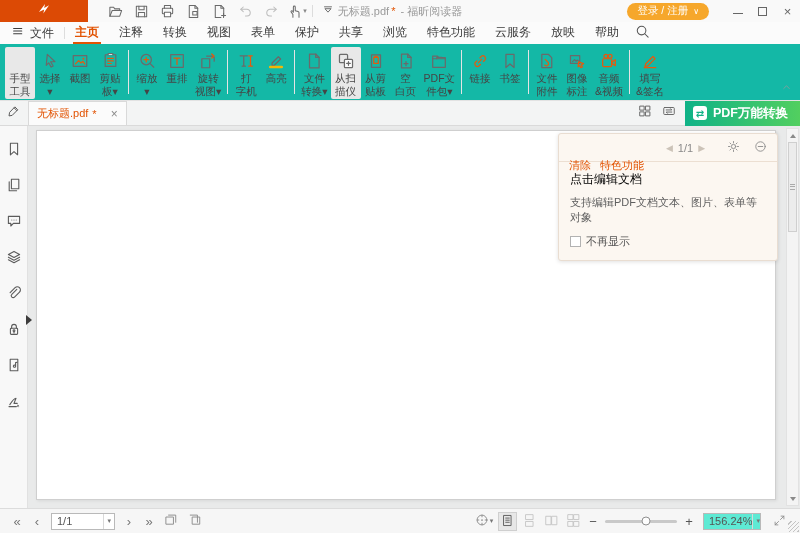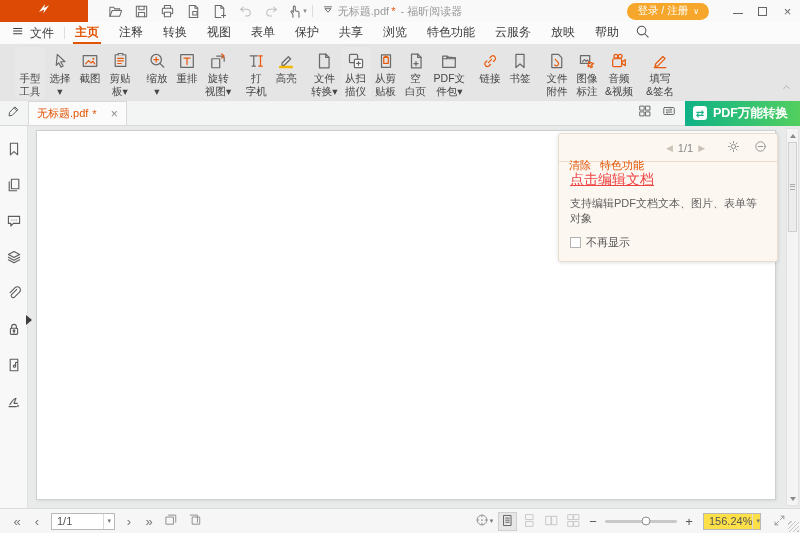--- a/index.html
+++ b/index.html
@@ -28,22 +28,22 @@
   
   .menubar{ height:22px; background:#fbfbfb; display:flex; align-items:center; font-size:12px; color:#3c3c3c; }
   .menu-file{ display:flex; align-items:center; gap:5px; padding:0 10px 0 12px; height:22px; }
   .menu-div{ width:1px; height:12px; background:#ddd; }
   .menu-item{ padding:0 10px; height:22px; line-height:21px; position:relative; white-space:nowrap; }
   .menu-item.active{ color:#e25303; font-weight:bold; }
   .menu-item.active::after{ content:""; position:absolute; left:8px; right:8px; bottom:0; height:2px; background:#e25303; }
   .menu-search{ display:flex; align-items:center; padding:0 6px; color:#555; }
 
   
-  .ribbon{ height:57px; background:#e5e5e5; border-bottom:1px solid #e2e2e2; display:flex;
-    align-items:flex-start; padding:3px 4px 0 15px; position:relative; }
+  .ribbon{ height:57px; background:#14b8a6; border-bottom:1px solid #e2e2e2; display:flex;
+    align-items:flex-start; padding:3px 4px 0 5px; position:relative; }
   .ribbon-sep{ width:1px; background:#e4e4e4; height:44px; margin:3px 3px 0; }
   .rgroup{ display:flex; align-items:flex-start; }
   .rbtn{ display:flex; flex-direction:column; align-items:center; padding:3px 3px 2px; border-radius:2px; min-width:30px; }
   .rbtn.selected{ background:#e8e8e8; }
   .ricon{ height:21px; display:flex; align-items:center; justify-content:center; color:#6a6a6a; }
   .rlabel{ font-size:10.5px; color:#454545; line-height:12.5px; text-align:center; white-space:nowrap; margin-top:1px; }
   .ribbon-collapse{ position:absolute; right:8px; bottom:3px; color:#9a9a9a; }
 
   
   .tabbar{ height:25px; background:#f3f4f4; border-bottom:1px solid #dadada; display:flex; align-items:stretch; }
@@ -82,21 +82,21 @@
 
   
   .popup{ position:absolute; top:7px; right:22px; width:220px; background:#fcf7f1; border:1px solid #e9ddd1;
     border-radius:3px; box-shadow:0 1px 4px rgba(0,0,0,.12); font-size:11px; }
   .popup-header{ height:28px; display:flex; align-items:center; padding:0 10px; border-bottom:1px solid #ecdfd2; gap:9px; }
   .plink{ color:#e25303;margin-top:35px; }
   .pager{ margin-left:auto; display:flex; align-items:center; gap:5px; color:#8a8a8a; }
   .pg-ar{ color:#ccc3b8; font-size:9px; }
   .ph-icons{ margin-left:auto; display:flex; align-items:center; gap:14px; color:#8a8a8a; }
   .popup-body{ padding:9px 11px 11px; }
-  .plink-main{ color:#ef4444; text-decoration:underline; font-size:14px; }
+  .plink-main{ color:#000000; font-size:12px; }
   .pdesc{ color:#5f5f5f; margin-top:7px; }
   .pchk{ margin-top:9px; display:flex; align-items:center; gap:5px; color:#555; }
   .chk-box{ width:11px; height:11px; background:#fff; border:1px solid #b2b2b2; }
 
   
   .statusbar{ height:25px; background:#f6f6f6; border-top:1px solid #dcdcdc; display:flex; align-items:center;
     padding:0 10px 0 8px; font-size:11px; color:#555; position:relative; gap:2px; }
   .sb-nav{ width:18px; text-align:center; font-size:13px; color:#777; }
   .page-box{ width:64px; height:17px; background:#fff; border:1px solid #b9b9b9; display:flex; align-items:center;
     padding-left:5px; margin:0 3px; }
@@ -105,21 +105,21 @@
   .sb-ic{ width:22px; display:flex; align-items:center; justify-content:center; color:#8f8f8f; }
   .sb-right{ margin-left:auto; display:flex; align-items:center; gap:3px; }
   .sb-view{ width:19px; height:19px; display:flex; align-items:center; justify-content:center; color:#555; }
   .sb-view.active{ background:#e7e7e7; border:1px solid #cfcfcf; }
   .sb-view.dis{ color:#c4c4c4; }
   .zoomcaret{ font-size:7px; color:#777; margin-left:1px; }
   .sb-minus,.sb-plus{ width:14px; text-align:center; color:#555; font-size:13px; }
   .slider{ width:72px; height:3px; background:#c9c9c9; border-radius:2px; position:relative; margin:0 2px; }
   .thumb{ position:absolute; left:57%; top:50%; transform:translate(-50%,-50%); width:9px; height:9px;
     background:#fdfdfd; border:1px solid #8f8f8f; border-radius:50%; }
-  .zoom-box{ width:58px; height:17px; background:#fde047; border:1px solid #b9b9b9; display:flex; align-items:center;
+  .zoom-box{ width:58px; height:17px; background:#5eead4; border:1px solid #b9b9b9; display:flex; align-items:center;
     padding-left:5px; margin:0 4px; }
   .grip{ position:absolute; right:1px; bottom:1px; width:11px; height:11px;
     background:repeating-linear-gradient(135deg, transparent 0 2px, #c4c4c4 2px 3px); }
 </style>
 </head>
 <body>
 
 <div class="titlebar">
   <div class="logo">
       <span><svg viewBox="0 0 16 16" width="14" height="14">

